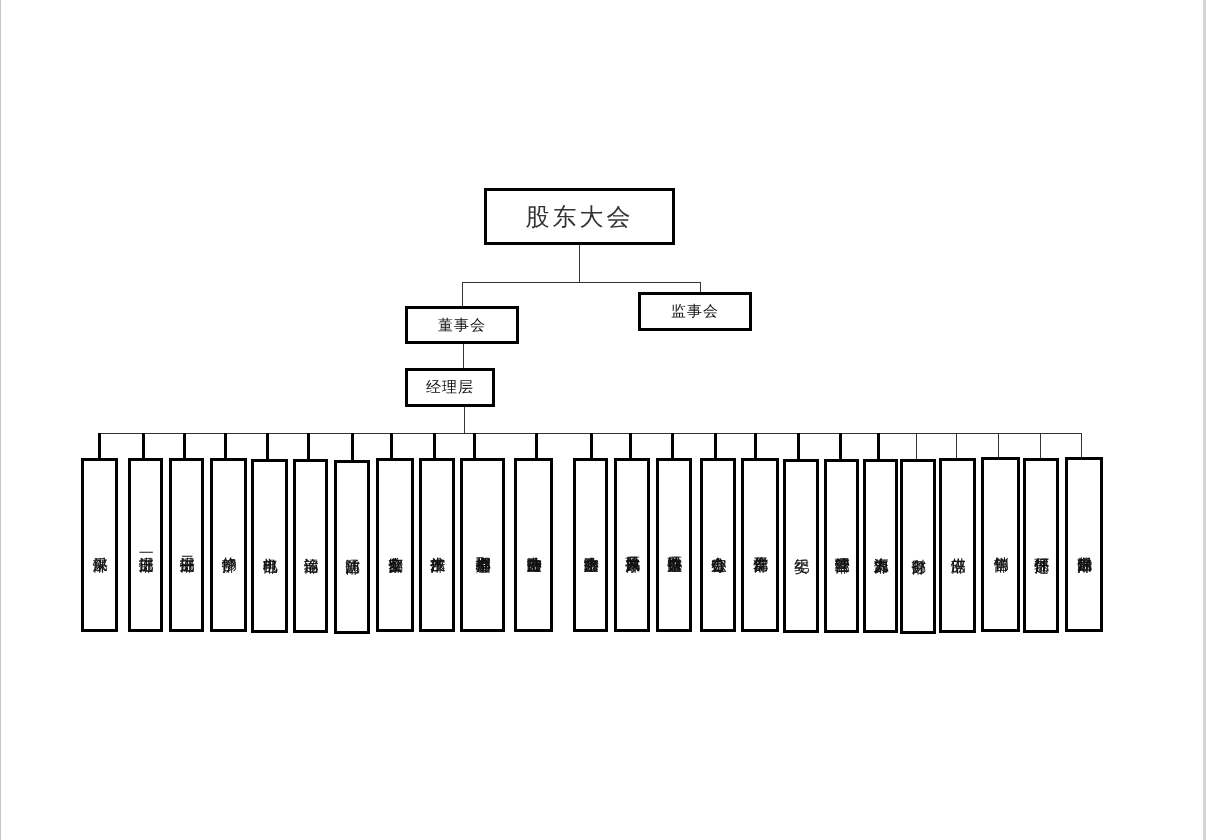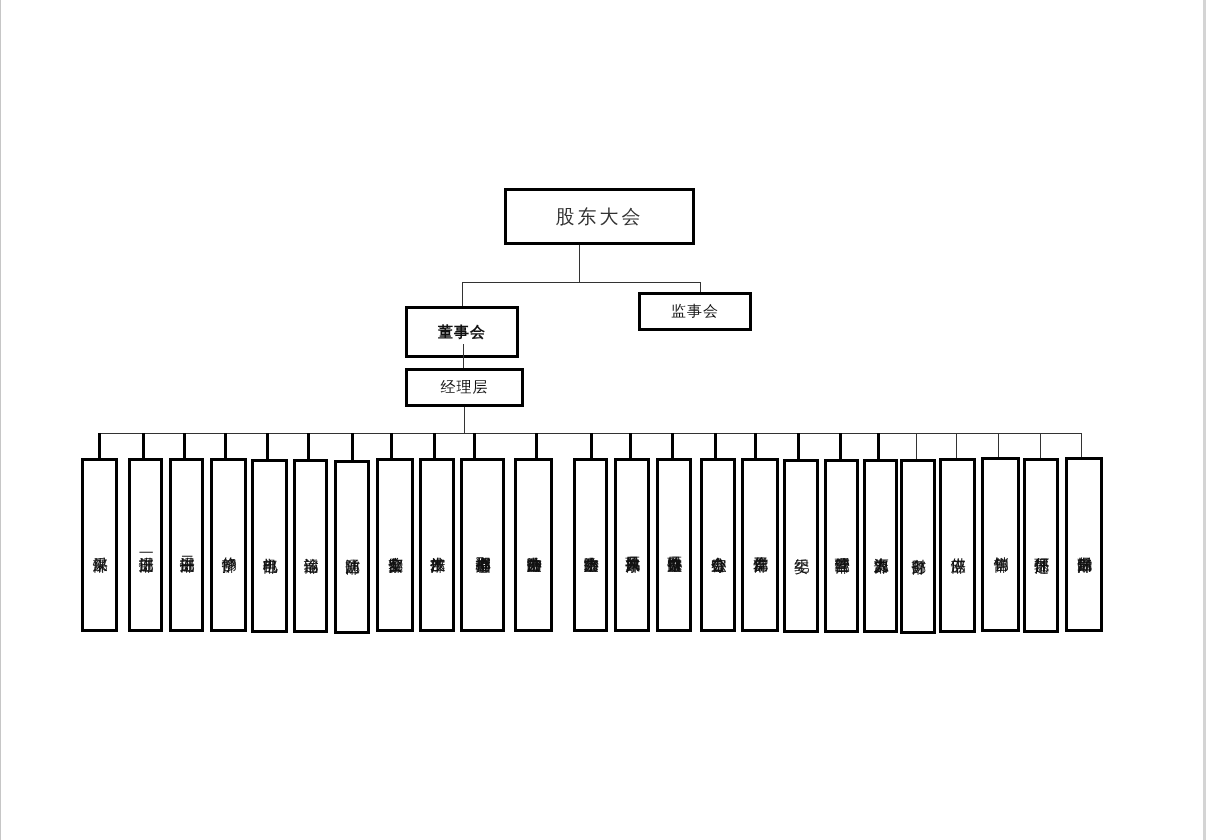--- a/index.html
+++ b/index.html
@@ -9,21 +9,21 @@
     font-family: "DejaVu Sans", "Liberation Sans", sans-serif;
   }
   .page-border-left { position: absolute; left: 0; top: 0; width: 1px; height: 840px; background: #c6c6c6; }
   .page-border-right { position: absolute; left: 1203px; top: 0; width: 3px; height: 840px; background: #d4d4d4; }
   .box {
     position: absolute; box-sizing: border-box;
     border: 3px solid #000; background: #fff;
     display: flex; align-items: center; justify-content: center;
     color: #111;
   }
-  .box.top-box { font-size: 19px; letter-spacing: 3px; color: #333; margin-left: 20px; }
+  .box.top-box { font-size: 24px; letter-spacing: 3px; color: #333; }
   .box.mid-box { font-size: 15px; letter-spacing: 1px; }
   .box.dept {
     font-size: 15px; line-height: 21.5px;
     writing-mode: vertical-rl; text-orientation: upright;
     letter-spacing: 0px;
   }
   .line { position: absolute; background: #333; }
   .tick { position: absolute; background: #000; width: 3px; }
 </style>
 </head>
@@ -35,28 +35,28 @@
 <div id="org-chart">
 
   <div class="box top-box" style="left:484px;top:188px;width:191px;height:57px;">
     <span>股东大会</span>
   </div>
   <div class="line" style="left:579px;top:245px;width:1px;height:37px;"></div>
   <div class="line" style="left:462px;top:282px;width:239px;height:1px;"></div>
   <div class="line" style="left:462px;top:282px;width:1px;height:25px;"></div>
   <div class="line" style="left:700px;top:282px;width:1px;height:27px;"></div>
 
-  <div class="box mid-box" style="left:405px;top:306px;width:114px;height:52px;font-weight:bold;">
+  <div class="box mid-box" style="left:405px;top:306px;width:114px;height:38px;">
     <span>董事会</span>
   </div>
   <div class="box mid-box" style="left:638px;top:292px;width:114px;height:39px;">
     <span>监事会</span>
   </div>
   <div class="line" style="left:463px;top:344px;width:1px;height:25px;"></div>
-  <div class="box mid-box" style="left:405px;top:368px;width:119px;height:39px;">
+  <div class="box mid-box" style="left:405px;top:368px;width:90px;height:39px;">
     <span>经理层</span>
   </div>
   <div class="line" style="left:464px;top:407px;width:1px;height:26px;"></div>
   <div class="line" style="left:98px;top:433px;width:984px;height:1px;"></div>
 
   <div id="departments">
       <div class="tick" style="left: 98px; width: 3px; background: rgb(0, 0, 0); top: 433px; height: 25px;"></div>
       <div class="box dept" style="left: 81px; top: 458px; width: 37px; height: 174px;">
         <span>采煤部</span>
       </div>

